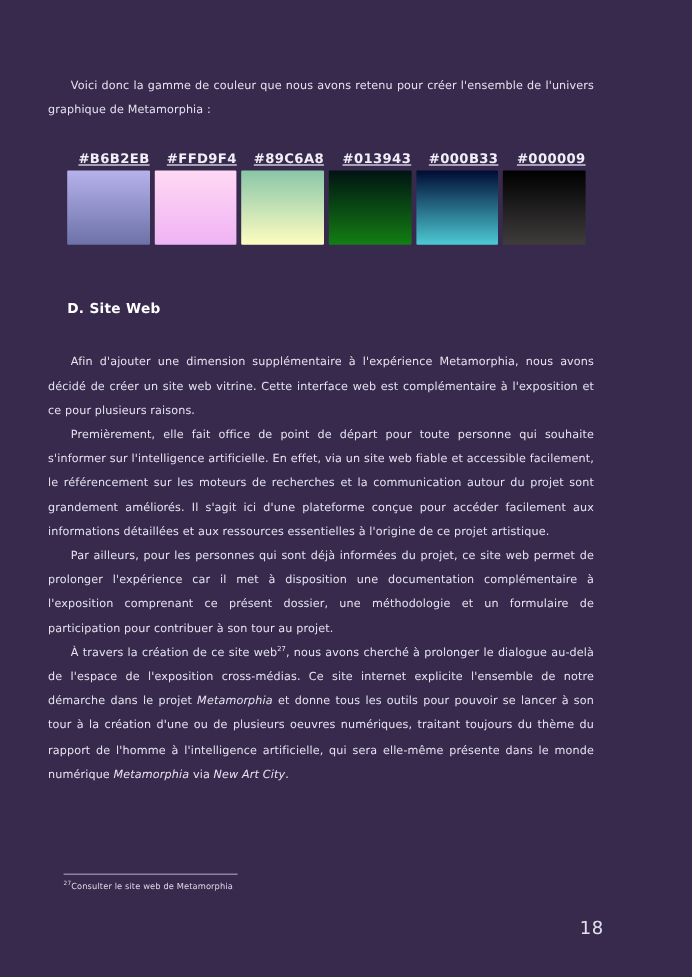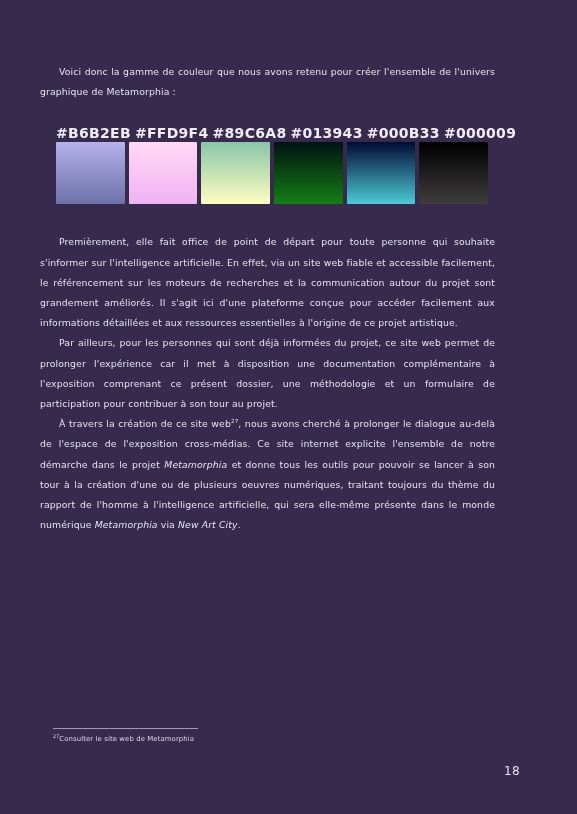--- a/index.html
+++ b/index.html
@@ -45,25 +45,26 @@
     width: 432px;
     margin-left: 16px;
   }
   .swatch-label-row {
     display: flex;
     gap: 4px;
   }
   .swatch-label {
     flex: 1 1 0;
     text-align: right;
-    font-size: 14px;
+    font-size: 11px;
     font-weight: 700;
     letter-spacing: 0.3px;
     color: #f1eef8;
     line-height: 14px;
+    text-decoration: underline;
   }
   .swatch-row {
     display: flex;
     gap: 4px;
     margin: 2px 0;
   }
   .swatch {
     flex: 1 1 0;
     height: 62px;
     border-radius: 1px;
@@ -117,23 +118,23 @@
     line-height: 0;
   }
   .footnote-link {
     color: #ddd9ea;
     cursor: pointer;
   }
 
   
   .page-number {
     position: absolute;
-    right: 57px;
+    right: 74px;
     top: 764px;
-    font-size: 12px;
+    font-size: 15px;
     color: #e3e0ee;
     letter-spacing: 0.4px;
   }
 </style>
 </head>
 <body>
 
 <div class="page">
 
   <div class="content">
@@ -158,22 +159,24 @@
         <div class="swatch" style="background: linear-gradient(rgb(255, 217, 244) 0%, rgb(239, 179, 244) 100%);"></div>
         <div class="swatch" style="background: linear-gradient(rgb(137, 198, 168) 0%, rgb(255, 253, 193) 100%);"></div>
         <div class="swatch" style="background: linear-gradient(rgb(1, 19, 19) 0%, rgb(19, 126, 20) 100%);"></div>
         <div class="swatch" style="background: linear-gradient(rgb(0, 11, 51) 0%, rgb(76, 202, 213) 100%);"></div>
         <div class="swatch" style="background: linear-gradient(rgb(0, 0, 0) 0%, rgb(63, 60, 60) 100%);"></div>
       </div>
 
 
     </div>
 
+    <h2 class="section-title">D. Site Web</h2>
 
     <div class="para-group">
+      <p class="body indent">Afin d'ajouter une dimension supplémentaire à l'expérience Metamorphia, nous avons décidé de créer un site web vitrine. Cette interface web est complémentaire à l'exposition et ce pour plusieurs raisons.</p>
       <p class="body indent">Premièrement, elle fait office de point de départ pour toute personne  qui souhaite s'informer sur l'intelligence artificielle. En effet, via un site web fiable et accessible facilement, le référencement sur les moteurs de recherches et la communication autour du projet sont grandement améliorés. Il s'agit ici d'une plateforme conçue pour accéder facilement aux informations détaillées et aux ressources essentielles à l'origine de ce projet artistique.</p>
       <p class="body indent">Par ailleurs, pour les personnes qui sont déjà informées du projet, ce site web permet de prolonger l'expérience car il met à disposition une documentation complémentaire à l'exposition comprenant ce présent dossier,  une méthodologie et un formulaire de participation pour contribuer à son tour au projet.</p>
 
       <p class="body indent para-spaced">
         <span>À travers la création de ce site web</span><sup class="fn">27</sup><span>, nous avons cherché à prolonger le dialogue au-delà de l'espace de l'exposition cross-médias. Ce site internet explicite l'ensemble de notre démarche dans le projet </span><em class="ital">Metamorphia</em><span> et donne tous les outils pour pouvoir se lancer à son tour à la création d'une ou de plusieurs oeuvres numériques, traitant toujours du thème du rapport de l'homme à l'intelligence artificielle, qui sera elle-même présente dans le monde numérique </span><em class="ital">Metamorphia</em><span> via </span><em class="ital">New Art City</em><span>.</span>
       </p>
     </div>
 
   </div>
 

